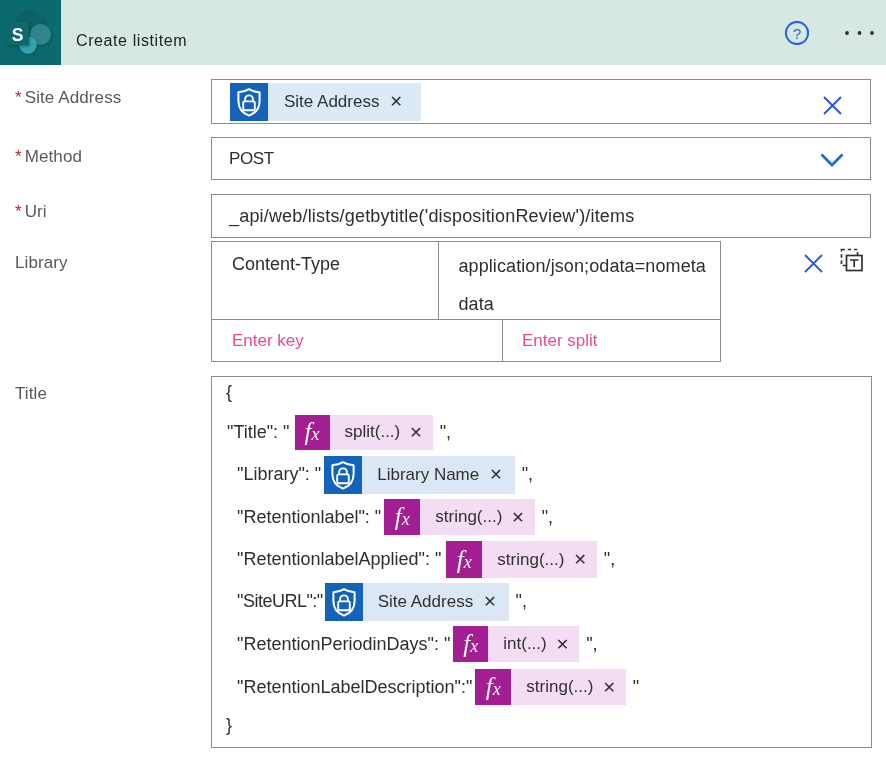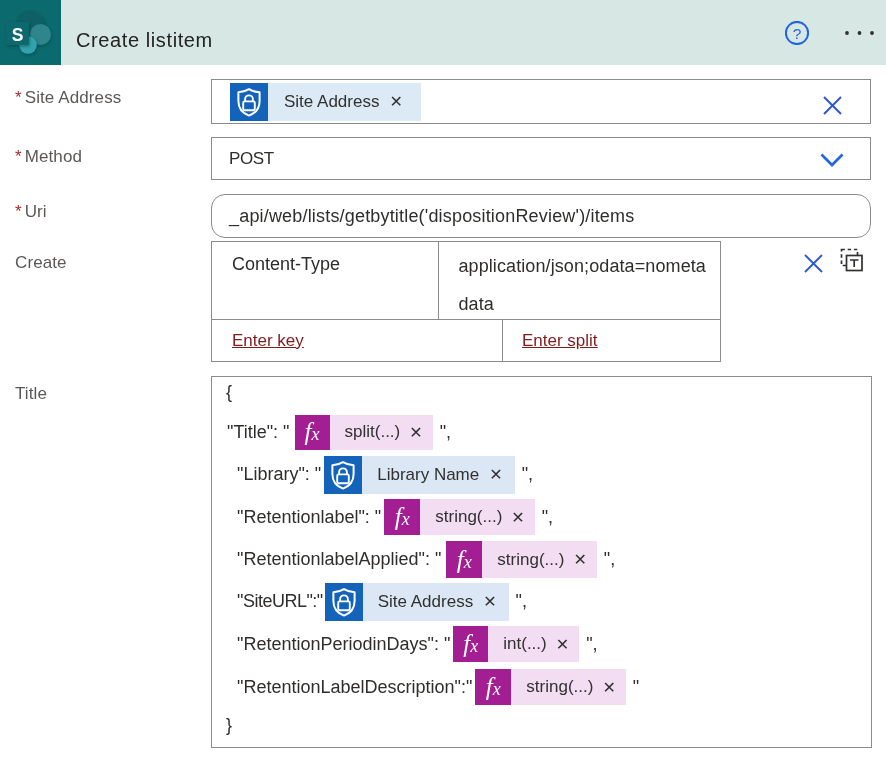--- a/index.html
+++ b/index.html
@@ -2,38 +2,38 @@
 <html><head>
 <meta charset="utf-8">
 <style>
   html,body{margin:0;padding:0;}
   body{width:886px;height:763px;font-family:"Liberation Sans",sans-serif;background:#fff;overflow:hidden;}
   #page{position:relative;width:886px;height:763px;}
   .abs{position:absolute;}
   
   #hdr{left:0;top:0;width:886px;height:65px;background:#d7e7e4;}
   #hdrlogo{left:0;top:0;width:61px;height:65px;background:#0b6a6e;}
-  #hdrtitle{left:76px;top:0;height:81px;display:flex;align-items:center;font-size:20px;color:#252321;letter-spacing:0.6px;}
+  #hdrtitle{left:76px;top:0;height:81px;display:flex;align-items:center;font-size:16px;color:#252321;letter-spacing:0.6px;}
   
   .lbl{left:15px;font-size:17px;color:#5b5957;letter-spacing:0.1px;}
   .req{color:#aa272f;margin-right:3px;}
   
   .inp{left:211px;width:660px;border:1px solid #8d8b89;background:#fff;box-sizing:border-box;display:flex;align-items:center;}
   .txt15{font-size:18px;color:#2f2e2c;}
   
   .chip{display:flex;align-items:stretch;}
   .chipsq{display:flex;align-items:center;justify-content:center;}
   .chiplbl{display:flex;align-items:center;font-size:17px;color:#323130;}
   .xg{font-size:16px;color:#323130;}
   
   #htable{left:211px;top:241px;width:510px;border:1px solid #8d8b89;box-sizing:border-box;}
   #htable .row{display:flex;}
   #htable .c1{width:291px;box-sizing:border-box;border-right:1px solid #8d8b89;padding-left:20px;}
   #htable .c2{flex:1;box-sizing:border-box;padding-left:19px;padding-right:14px;}
-  .ph{color:#7f1d1d;text-decoration:underline;}
+  .ph{color:#ec4899;}
   
   #bodybox{left:211px;top:376px;width:661px;height:372px;border:1px solid #8d8b89;box-sizing:border-box;}
   .bline{position:absolute;display:flex;align-items:center;font-size:18px;color:#2f2e2c;white-space:pre;}
 </style>
 </head>
 <body>
 <div id="page">
 
   <div id="hdr" class="abs"></div>
   <div id="hdrlogo" class="abs">
@@ -57,21 +57,21 @@
   </svg>
   <svg class="abs" style="left:843px;top:29px" width="34" height="8" viewBox="0 0 34 8">
     <circle cx="4" cy="4" r="1.9" fill="#323130"></circle>
     <circle cx="16.5" cy="4" r="1.9" fill="#323130"></circle>
     <circle cx="29" cy="4" r="1.9" fill="#323130"></circle>
   </svg>
 
   <div class="abs lbl" style="top:88px"><span class="req">*</span>Site Address</div>
   <div class="abs lbl" style="top:147px"><span class="req">*</span>Method</div>
   <div class="abs lbl" style="top:202px"><span class="req">*</span>Uri</div>
-  <div class="abs lbl" style="top:253px">Create</div>
+  <div class="abs lbl" style="top:253px">Library</div>
   <div class="abs lbl" style="top:384px">Title</div>
 
   <div class="abs inp" style="top:79px;height:45px;">
     <div class="chip" style="margin-left:18px;height:38px;">
       <div class="chipsq" style="width:38px;background:#1463bb;">
         <svg width="38" height="38" viewBox="0 0 38 38">
             <path d="M19 6.2 C22 8.1 25.4 9.1 29.6 9.3 V18 C29.6 25.6 25.3 30.3 19 32.6 C12.7 30.3 8.4 25.6 8.4 18 V9.3 C12.6 9.1 16 8.1 19 6.2 Z" fill="none" stroke="#fff" stroke-width="2" stroke-linejoin="round"></path>
             <path d="M15.1 18.4 V16.3 A3.9 3.9 0 0 1 22.9 16.3 V18.4" fill="none" stroke="#fff" stroke-width="1.9"></path>
             <rect x="13.2" y="18.4" width="11.6" height="8.8" rx="1.5" fill="none" stroke="#fff" stroke-width="1.9"></rect>
           </svg>
@@ -83,21 +83,21 @@
     </svg>
   </div>
 
   <div class="abs inp" style="top:137px;height:43px;">
     <div style="margin-left:17px;font-size:17px;color:#2f2e2c;letter-spacing:-0.4px;">POST</div>
     <svg class="abs" style="left:608px;top:15px" width="24" height="15" viewBox="0 0 24 15">
       <path d="M1.5 1.5 L12 12 L22.5 1.5" fill="none" stroke="#2066e0" stroke-width="2.7"></path>
     </svg>
   </div>
 
-  <div class="abs inp" style="top:194px;height:44px;border-radius:14px;">
+  <div class="abs inp" style="top:194px;height:44px;">
     <div class="txt15" style="margin-left:17px;letter-spacing:0.18px;">_api/web/lists/getbytitle('dispositionReview')/items</div>
   </div>
 
   <div id="htable" class="abs">
     <div class="row" style="height:77px;border-bottom:1px solid #8d8b89;">
       <div class="c1 txt15" style="padding-top:12px;">Content-Type</div>
       <div class="c2 txt15" style="padding-top:5px;line-height:38px;letter-spacing:0.1px;">application/json;odata=nometa<br>data</div>
     </div>
     <div class="row" style="height:41px;">
       <div class="c1 ph" style="display:flex;align-items:center;font-size:17px;">Enter key</div>

